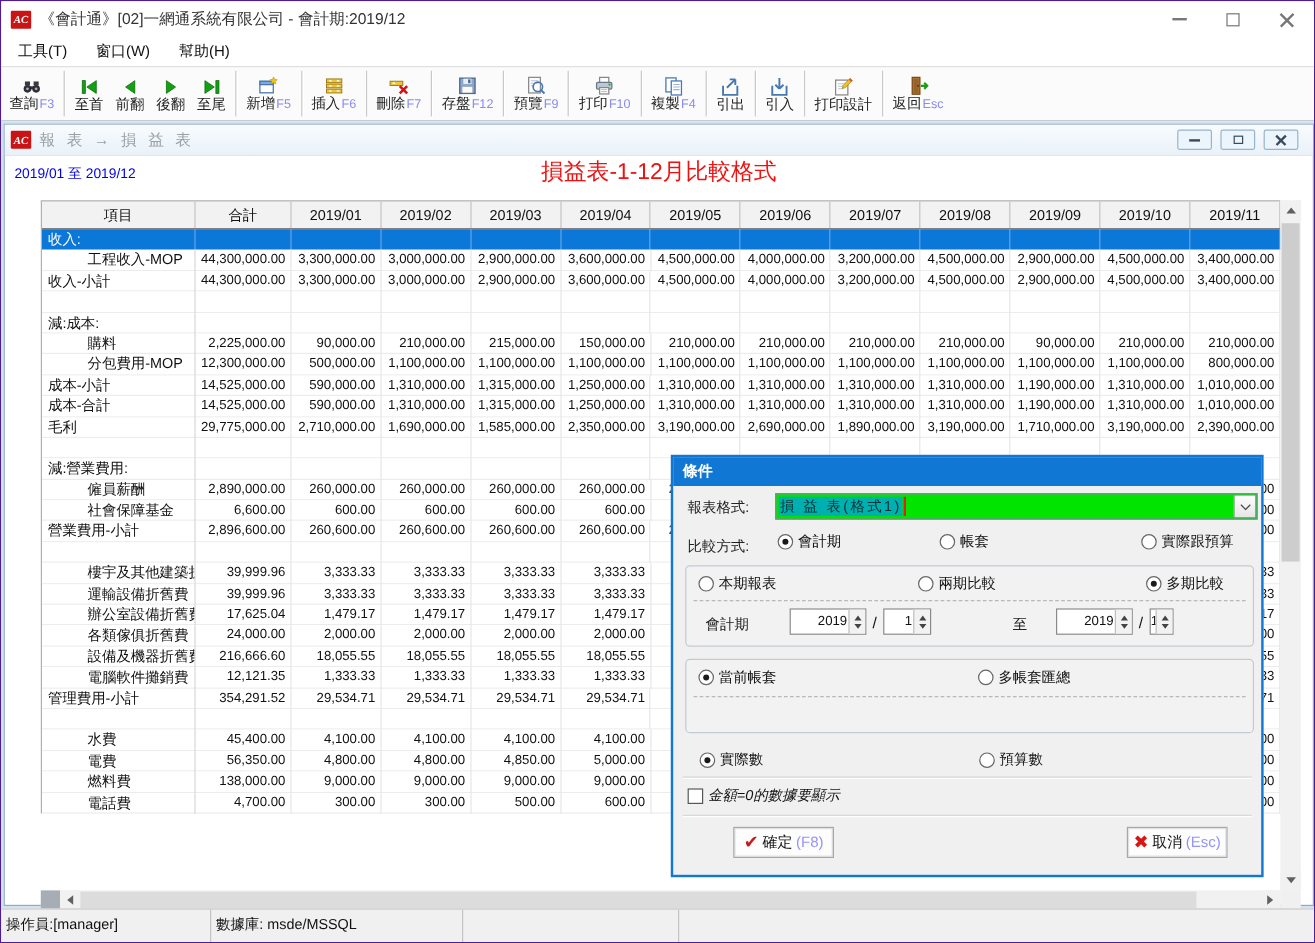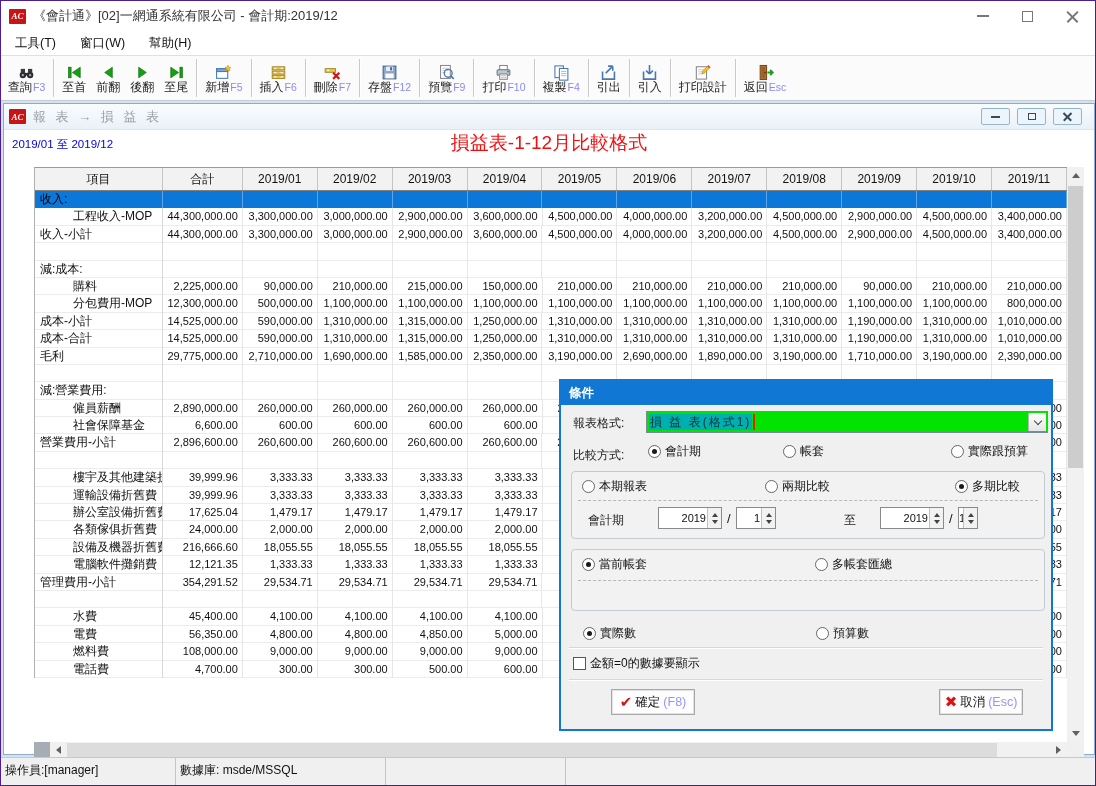--- a/index.html
+++ b/index.html
@@ -49,21 +49,21 @@
   .period{position:absolute;left:8px;top:33px;font-size:11.5px;color:#0000e8;}
   .rtitle{position:absolute;left:0;top:26px;width:100%;text-align:center;font-size:19px;color:#f01010;}
   
   .grid{position:absolute;left:30px;top:63px;width:1033px;background:#fff;
     border-left:1px solid #b0b0b0;border-top:1px solid #9a9a9a;}
   .ghead{display:flex;height:23px;background:#f2f2f2;border-bottom:1px solid #808080;}
   .ghc{height:22px;line-height:22px;font-size:12px;text-align:center;border-right:1px solid #c4c4c4;width:75px;}
   .ghc.c0{width:128px;} .ghc.c1{width:80px;}
   .grow{display:flex;height:17.4px;border-bottom:1px solid #ececec;background:#fff;}
   .grow.sel{background:#0b77d9;border-bottom-color:#0b77d9;}
-  .grow.sel .gc{border-right-color:rgba(255,255,255,.35);color:#000000;}
+  .grow.sel .gc{border-right-color:rgba(255,255,255,.35);color:#ffffff;}
   .gc{height:17.4px;line-height:17.2px;overflow:hidden;border-right:1px solid #e6e6e6;}
   .gc.label{width:128px;font-size:12px;padding-left:5px;border-right-color:#d8d8d8;white-space:nowrap;}
   .gc.label.ind{padding-left:38px;}
   .gc.num{width:75px;font-size:11px;text-align:right;padding-right:4px;white-space:nowrap;}
   .gc.num:nth-child(2){width:80px;}
   
   .vscroll{position:absolute;left:1063px;top:63px;width:17px;height:575px;background:#f1f1f1;}
   .sbtn{position:absolute;left:0;width:17px;height:17px;background:#f1f1f1;display:flex;align-items:center;justify-content:center;}
   .tri-up{width:0;height:0;border-left:4px solid transparent;border-right:4px solid transparent;border-bottom:5px solid #606060;}
   .tri-dn{width:0;height:0;border-left:4px solid transparent;border-right:4px solid transparent;border-top:5px solid #606060;}
@@ -100,21 +100,21 @@
   .gbox{position:absolute;border:1px solid #c3cad1;border-radius:4px;background:#f2f2f2;}
   .dash{position:absolute;left:6px;right:6px;border-top:1px dashed #b8b8b8;}
   .spin{position:absolute;height:22px;background:#fff;border:1px solid #8a8a8a;}
   .sval{position:absolute;left:0;right:15px;top:0;bottom:0;font-size:11px;text-align:right;line-height:20px;}
   .sarrs{position:absolute;right:0px;top:0px;bottom:0px;width:14px;border-left:1px solid #c0c0c0;background:#f2f2f2;
     display:flex;flex-direction:column;align-items:center;justify-content:center;gap:3px;}
   .sup{width:0;height:0;border-left:3.5px solid transparent;border-right:3.5px solid transparent;border-bottom:4px solid #444;}
   .sdn{width:0;height:0;border-left:3.5px solid transparent;border-right:3.5px solid transparent;border-top:4px solid #444;}
   .slash{position:absolute;font-size:13px;}
   .dsep{position:absolute;left:8px;right:8px;border-top:1px solid #d8d8d8;box-shadow:0 1px 0 #fff;}
-  .dcheck{position:absolute;display:flex;align-items:center;}
+  .dcheck{position:absolute;display:flex;align-items:center;font-style:italic;}
   .cbx{width:13px;height:13px;background:#fff;border:1px solid #555;}
   .dbtn{position:absolute;height:26px;background:#fdfdfd;border:1px solid #a8a8a8;box-shadow:0 0 0 1px #e2e2e2 inset;
     display:flex;align-items:center;justify-content:center;font-size:12.5px;gap:3px;}
   .okmark{color:#cc1818;font-size:15px;font-weight:bold;font-family:"DejaVu Sans",sans-serif;}
   .xmark{color:#d81414;font-size:15px;font-weight:bold;font-family:"DejaVu Sans",sans-serif;}
   .bfk{color:#9595f5;}
 </style>
 </head>
 <body>
 
@@ -793,21 +793,21 @@
               <div class="gc num">5,000.00</div>
               <div class="gc num">5,000.00</div>
               <div class="gc num">5,000.00</div>
               <div class="gc num">5,000.00</div>
               <div class="gc num">5,000.00</div>
               <div class="gc num">5,000.00</div>
               <div class="gc num">5,000.00</div>
             </div>
             <div class="grow">
               <div class="gc label ind">燃料費</div>
-              <div class="gc num">108,000.00</div>
+              <div class="gc num">138,000.00</div>
               <div class="gc num">9,000.00</div>
               <div class="gc num">9,000.00</div>
               <div class="gc num">9,000.00</div>
               <div class="gc num">9,000.00</div>
               <div class="gc num">9,000.00</div>
               <div class="gc num">9,000.00</div>
               <div class="gc num">9,000.00</div>
               <div class="gc num">9,000.00</div>
               <div class="gc num">9,000.00</div>
               <div class="gc num">9,000.00</div>

